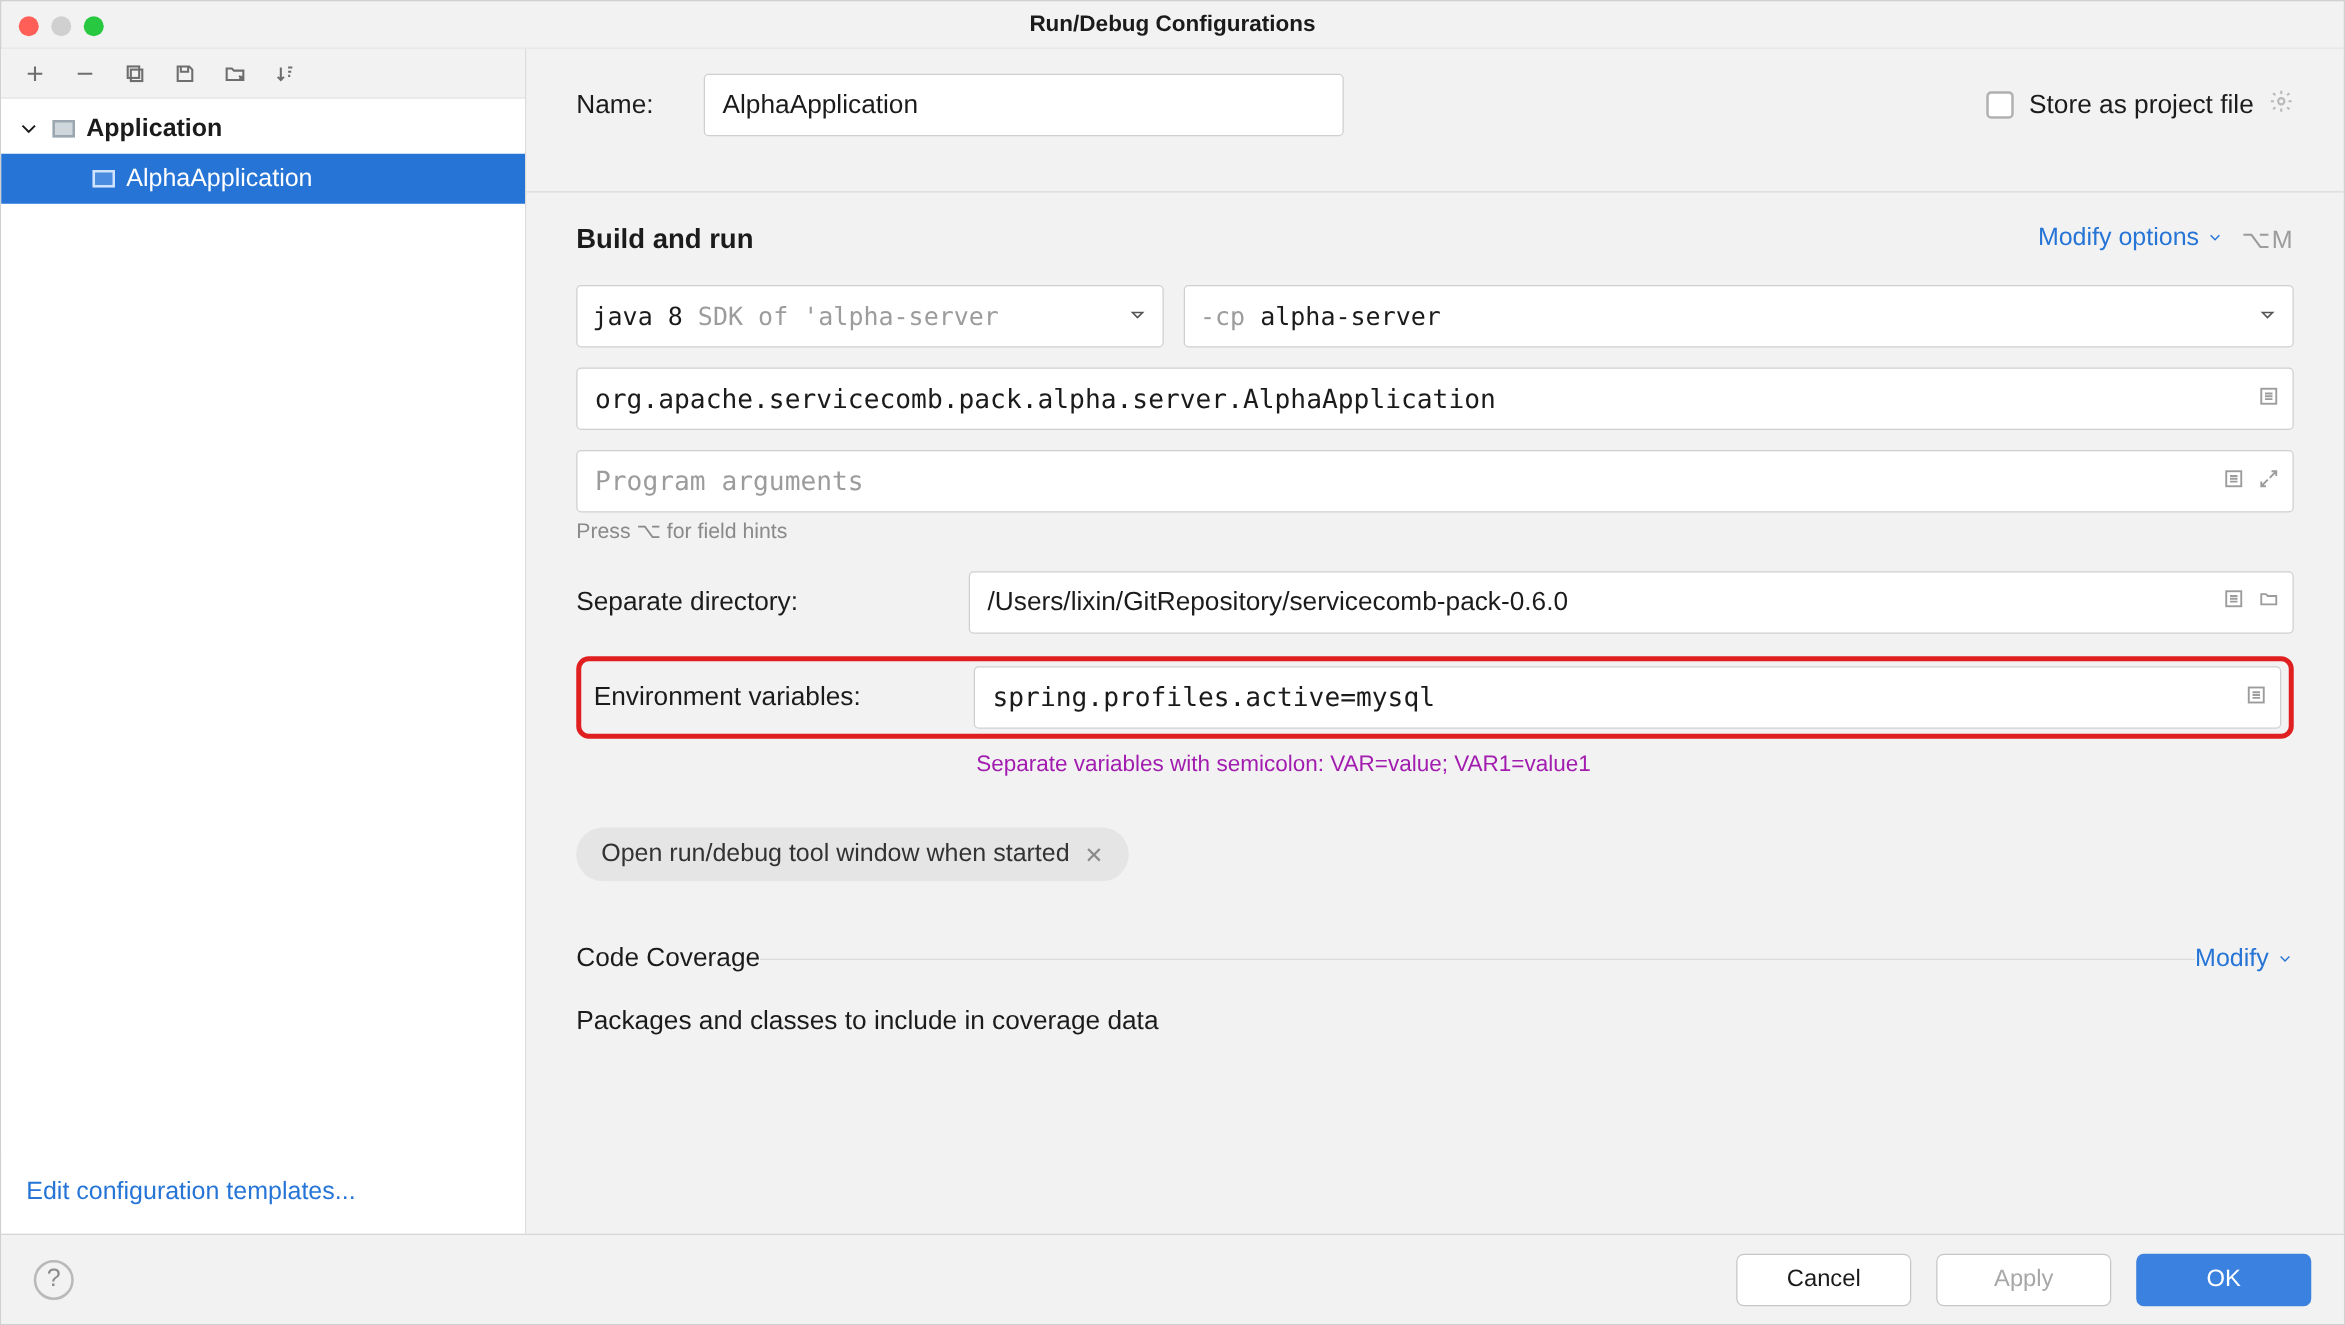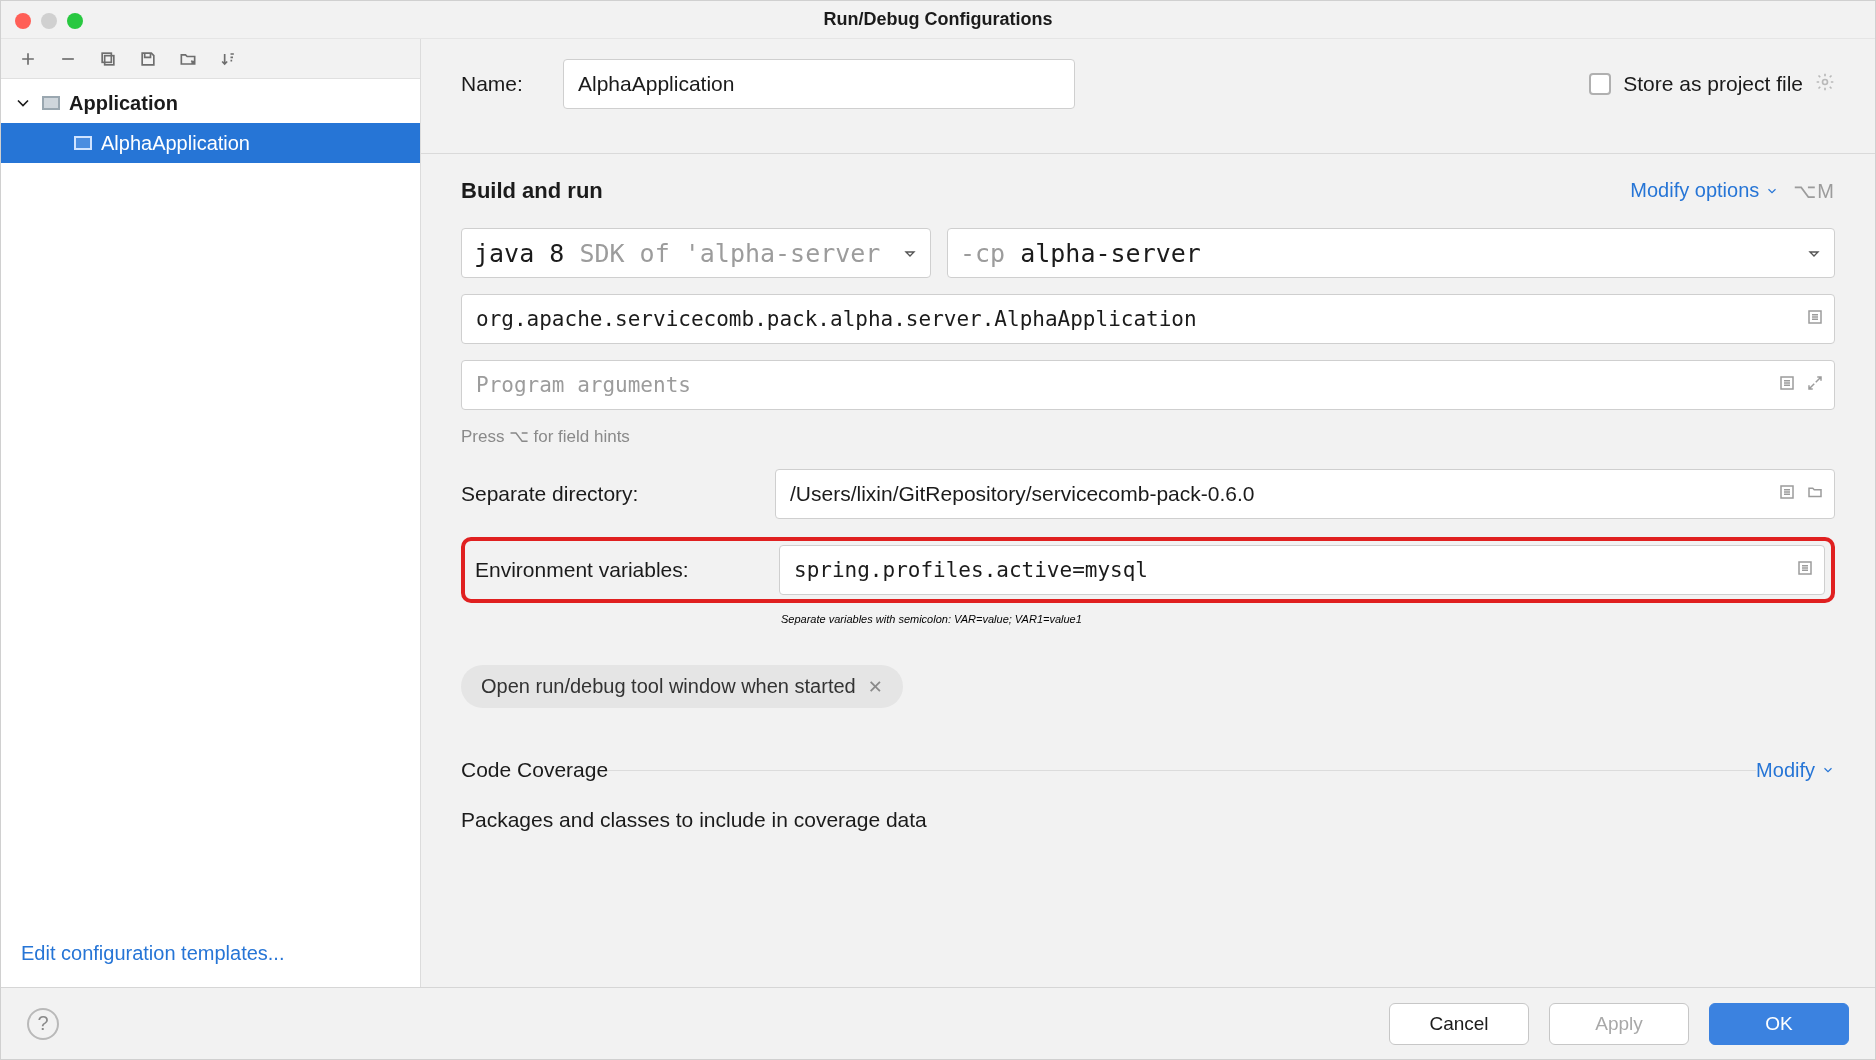--- a/index.html
+++ b/index.html
@@ -34,32 +34,32 @@
 .input.sys { font-family: -apple-system, Arial, sans-serif; }
 .input .placeholder { color: #9c9c9c; }
 .input .adorn { position: absolute; right: 10px; display: flex; gap: 10px; color: #9c9c9c; }
 .input .adorn svg { width: 18px; height: 18px; }
 .section-header { display: flex; align-items: center; justify-content: space-between; margin-bottom: 24px; }
 .section-header h2 { font-size: 22px; font-weight: 700; }
 .section-header .right { display: flex; align-items: flex-start; gap: 14px; font-size: 20px; }
 .modify-link { color: #2675d6; cursor: pointer; display: inline-flex; align-items: center; gap: 6px; }
 .shortcut { color: #9c9c9c; font-size: 20px; letter-spacing: 1px; }
 .combo-row { display: flex; gap: 16px; margin-bottom: 16px; }
-.combo { background: #fff; border: 1px solid #cfcfcf; border-radius: 4px; height: 50px; display: flex; align-items: center; padding: 0 12px; font-size: 25px; font-family: ui-monospace, Menlo, Consolas, monospace; position: relative; }
+.combo { background: #fff; border: 1px solid #cfcfcf; border-radius: 4px; height: 50px; display: flex; align-items: center; padding: 0 12px; font-size: 20px; font-family: ui-monospace, Menlo, Consolas, monospace; position: relative; }
 .combo .dim { color: #9c9c9c; }
 .combo .caret { position: absolute; right: 12px; color: #555; }
 .combo .caret svg { width: 16px; height: 16px; }
 .hint { color: #8a8a8a; font-size: 17px; margin-top: -6px; margin-bottom: 22px; }
 .labeled-input { display: flex; align-items: center; gap: 24px; margin-bottom: 18px; }
 .labeled-input .lbl { width: 290px; font-size: 21px; }
 .labeled-input .inp { flex: 1; }
 .env-highlight { border: 4px solid #e02020; border-radius: 10px; padding: 4px 6px; display: flex; align-items: center; gap: 18px; margin-bottom: 10px; }
 .env-highlight .lbl { width: 290px; font-size: 21px; padding-left: 4px; }
 .env-highlight .inp { flex: 1; }
-.sep-hint { color: #000000; font-size: 11px; margin-left: 320px; margin-bottom: 40px; font-style: italic; }
+.sep-hint { color: #a21caf; font-size: 18px; margin-left: 320px; margin-bottom: 40px; }
 .chip-row { margin-bottom: 50px; }
 .chip { display: inline-flex; align-items: center; gap: 12px; background: #e5e5e5; border-radius: 24px; padding: 10px 20px; font-size: 20px; color: #333; }
 .chip .x { color: #8a8a8a; font-size: 18px; cursor: pointer; }
 .divider-row { display: flex; align-items: center; margin-bottom: 26px; }
 .divider-row .dl { font-size: 21px; white-space: nowrap; }
 .divider-row .line { flex: 1; height: 1px; background: #dcdcdc; }
 .divider-row .mod { color: #2675d6; font-size: 20px; display: inline-flex; align-items: center; gap: 6px; cursor: pointer; }
 .coverage-desc { font-size: 21px; margin-bottom: 20px; }
 .store-box { display: flex; align-items: center; gap: 12px; font-size: 21px; }
 .checkbox { width: 22px; height: 22px; border: 2px solid #b0b0b0; border-radius: 4px; background: #fff; }
@@ -214,21 +214,21 @@
       <div class="input" style="margin-bottom:16px">
         <span>org.apache.servicecomb.pack.alpha.server.AlphaApplication</span>
         <span class="adorn">
           <span><svg viewBox="0 0 24 24">
                 <rect x="4" y="4" width="16" height="16"></rect>
                 <path d="M8 9h8M8 12h8M8 15h8"></path>
               </svg></span>
         </span>
       </div>
 
-      <div class="input" style="margin-bottom:22px">
+      <div class="input" style="margin-bottom:10px">
         <span class="placeholder">Program arguments</span>
         <span class="adorn">
           <span><svg viewBox="0 0 24 24">
                 <rect x="4" y="4" width="16" height="16"></rect>
                 <path d="M8 9h8M8 12h8M8 15h8"></path>
               </svg></span>
           <span><svg viewBox="0 0 24 24">
                 <path d="M15 4h5v5M9 20H4v-5M20 4l-7 7M4 20l7-7"></path>
               </svg></span>
         </span>

